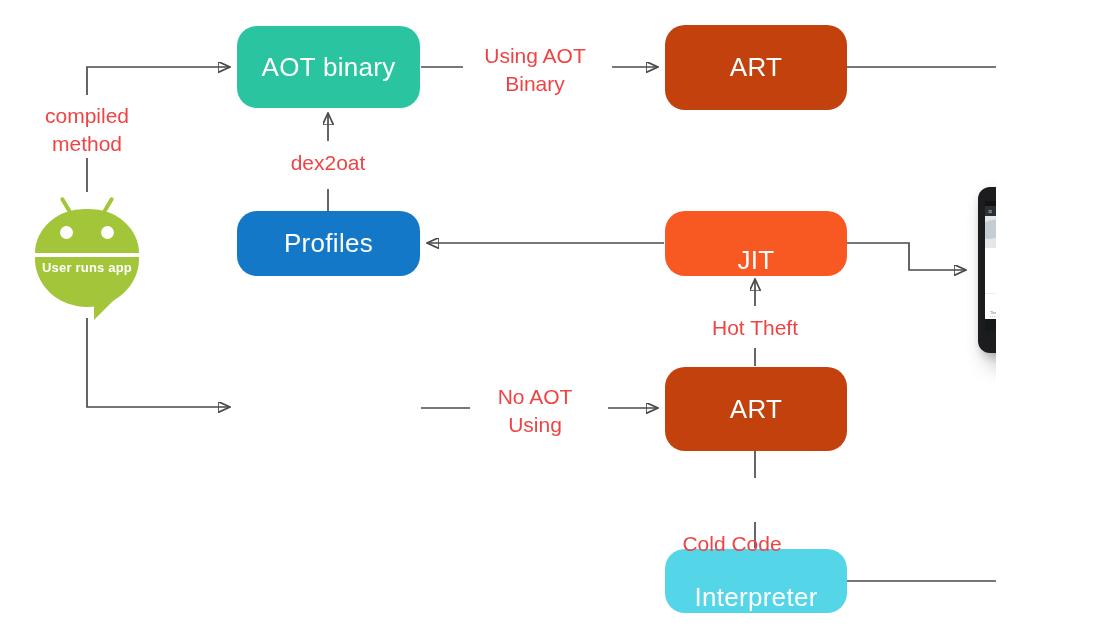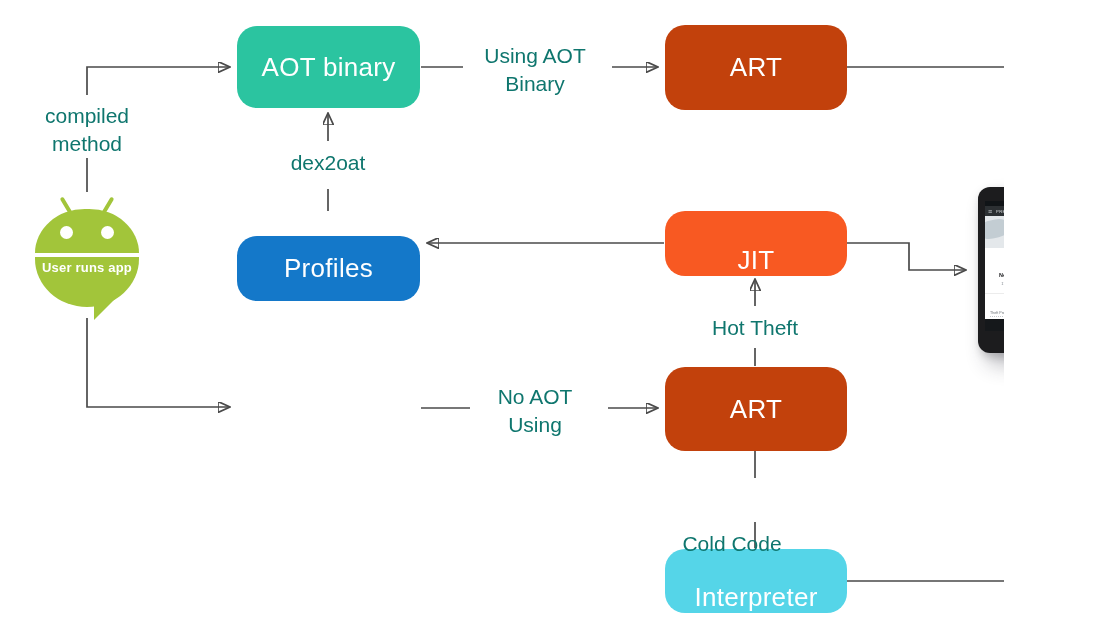--- a/index.html
+++ b/index.html
@@ -1,29 +1,29 @@
 <!DOCTYPE html>
 <html><head>
 <meta charset="utf-8">
 <style>
   html,body{margin:0;padding:0;background:#ffffff;}
   .stage{position:relative;width:996px;height:642px;background:#ffffff;overflow:hidden;
-         font-family:"Liberation Sans","DejaVu Sans",sans-serif;padding-left:8px;}
+         font-family:"Liberation Sans","DejaVu Sans",sans-serif;}
   .wires{position:absolute;left:0;top:0;width:1100px;height:642px;}
   .wires path{fill:none;stroke:#4a4a4a;stroke-width:1.7;}
 
   .node{position:absolute;display:flex;align-items:center;justify-content:center;
         color:#ffffff;font-size:26px;letter-spacing:.3px;border-radius:20px;}
   .teal{background:#2bc4a0;}
   .ltblue{background:#c2410c;}
-  .dkblue{background:#1478c9;margin-top:25px;}
+  .dkblue{background:#1478c9;}
   .orange{background:#f85922;}
   .cyan{background:#55d5e8;align-items:flex-end;}
 
-  .edge-label{position:absolute;transform:translate(-50%,-50%);color:#0f766e;
+  .edge-label{position:absolute;transform:translate(-50%,-50%);color:#ef4444;
         font-size:21px;line-height:1.32;text-align:center;white-space:pre-line;}
 
   
   .android{position:absolute;left:34px;top:196px;width:106px;height:126px;}
   .android .antenna{position:absolute;width:4px;height:22px;border-radius:3px;background:#a2c53a;}
   .android .antenna.a-left{left:31px;top:0;transform:rotate(-31deg);}
   .android .antenna.a-right{left:71px;top:0;transform:rotate(31deg);}
   .android .head{position:absolute;left:1px;top:13px;width:104px;height:44px;background:#a2c53a;
         border-radius:52px 52px 0 0 / 46px 46px 0 0;}
   .android .eye{position:absolute;width:13px;height:13px;border-radius:50%;background:#ffffff;top:17px;}

